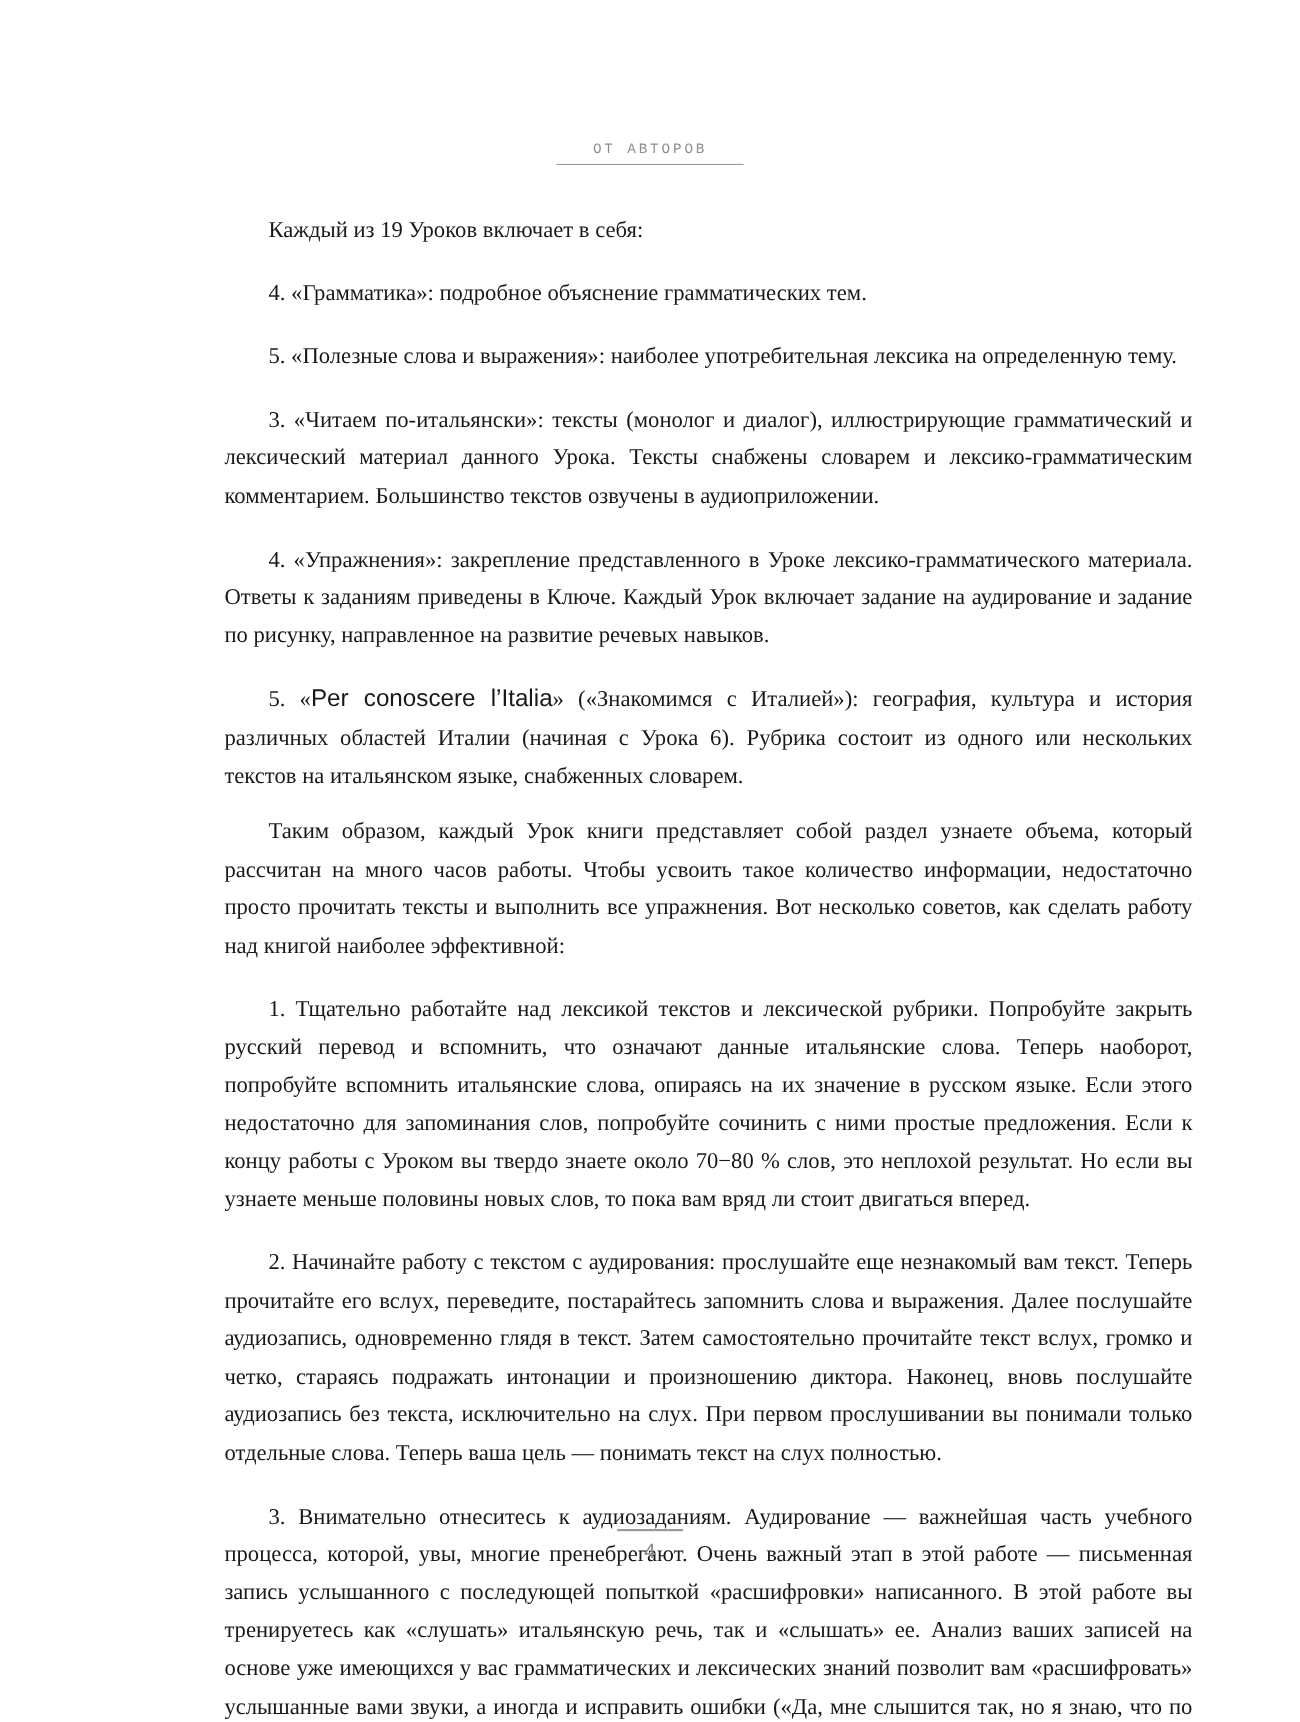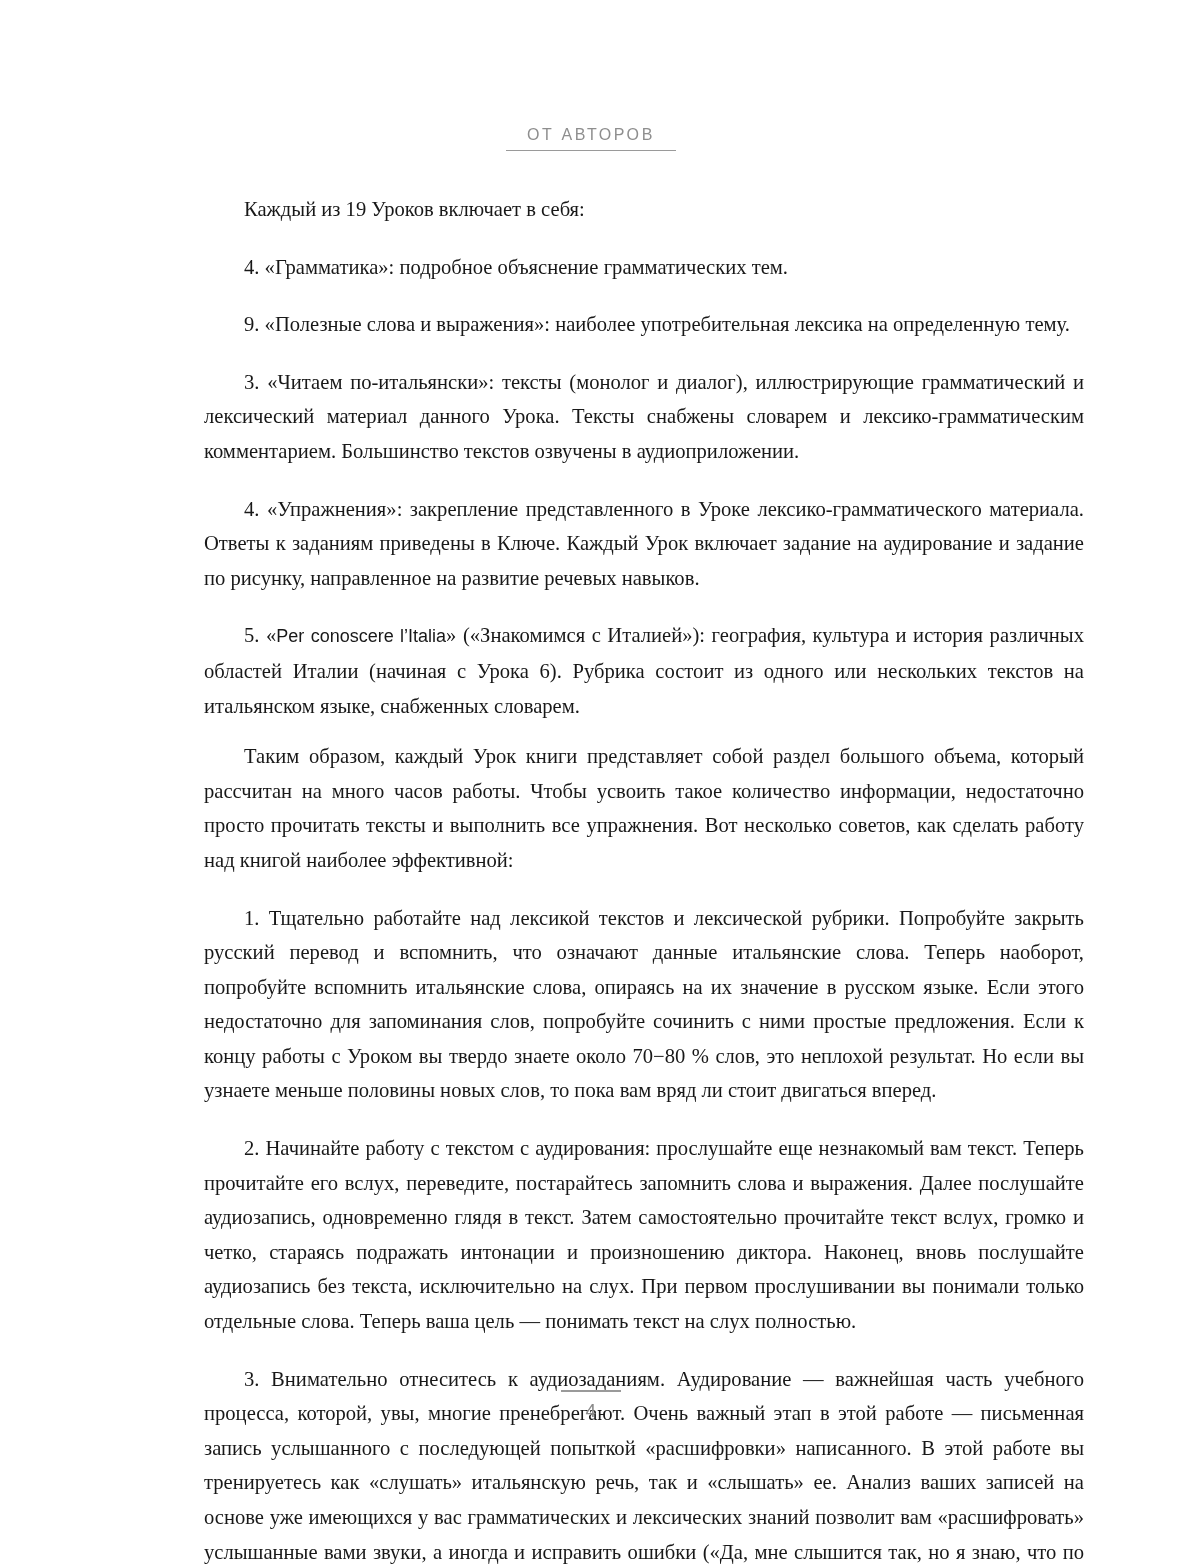--- a/index.html
+++ b/index.html
@@ -27,22 +27,22 @@
   
   .running-head {
     position: absolute;
     top: 126px;
     left: 0;
     right: 0;
     text-align: center;
   }
   .running-head-text {
     display: inline-block;
-    font-family: Liberation Sans, sans-serif;
-    font-size: 16px;
+    font-family: Liberation Mono, monospace;
+    font-size: 13px;
     letter-spacing: 2.6px;
     color: #8e8e8e;
     padding: 0 10px 6px 10px;
     border-bottom: 1.6px solid #9a9a9a;
     min-width: 150px;
   }
 
   
   .column {
     position: absolute;
@@ -66,21 +66,21 @@
   
   p.gap-before {
     margin-top: 23px;
   }
   p.tight-before {
     margin-top: 0;
   }
 
   .latin {
     font-family: "Liberation Sans", "DejaVu Sans", sans-serif;
-    font-size: 18px;
+    font-size: 22px;
   }
 
   
   .footer {
     position: absolute;
     left: 0;
     right: 0;
     top: 1390px;
     text-align: center;
   }
@@ -105,29 +105,29 @@
   <div class="running-head">
     <span class="running-head-text">ОТ АВТОРОВ</span>
   </div>
 
   <div class="column">
 
     <p class="body-par indent">Каждый из 19 Уроков включает в себя:</p>
 
     <p class="body-par indent gap-before">4. «Грамматика»: подробное объяснение грамматических тем.</p>
 
-    <p class="body-par indent gap-before">9. «Полезные слова и выражения»: наиболее употребительная лексика на определенную тему.</p>
+    <p class="body-par indent gap-before">5. «Полезные слова и выражения»: наиболее употребительная лексика на определенную тему.</p>
 
     <p class="body-par indent gap-before">3. «Читаем по-итальянски»: тексты (монолог и диалог), иллюстрирующие грамматический и лексический материал данного Урока. Тексты снабжены словарем и лексико-грамматическим комментарием. Большинство текстов озвучены в аудиоприложении.</p>
 
     <p class="body-par indent gap-before">4. «Упражнения»: закрепление представленного в Уроке лексико-грамматического материала. Ответы к заданиям приведены в Ключе. Каждый Урок включает задание на аудирование и задание по рисунку, направленное на развитие речевых навыков.</p>
 
     <p class="body-par indent gap-before"><span>5. «</span><span class="latin">Per conoscere l’Italia</span><span>» («Знакомимся с Италией»): география, культура и история различных областей Италии (начиная с Урока 6). Рубрика состоит из одного или нескольких текстов на итальянском языке, снабженных словарем.</span></p>
 
-    <p class="body-par indent tight-before">Таким образом, каждый Урок книги представляет собой раздел большого объема, который рассчитан на много часов работы. Чтобы усвоить такое количество информации, недостаточно просто прочитать тексты и выполнить все упражнения. Вот несколько советов, как сделать работу над книгой наиболее эффективной:</p>
+    <p class="body-par indent tight-before">Таким образом, каждый Урок книги представляет собой раздел узнаете объема, который рассчитан на много часов работы. Чтобы усвоить такое количество информации, недостаточно просто прочитать тексты и выполнить все упражнения. Вот несколько советов, как сделать работу над книгой наиболее эффективной:</p>
 
     <p class="body-par indent gap-before">1. Тщательно работайте над лексикой текстов и лексической рубрики. Попробуйте закрыть русский перевод и вспомнить, что означают данные итальянские слова. Теперь наоборот, попробуйте вспомнить итальянские слова, опираясь на их значение в русском языке. Если этого недостаточно для запоминания слов, попробуйте сочинить с ними простые предложения. Если к концу работы с Уроком вы твердо знаете около 70−80 % слов, это неплохой результат. Но если вы узнаете меньше половины новых слов, то пока вам вряд ли стоит двигаться вперед.</p>
 
     <p class="body-par indent gap-before">2. Начинайте работу с текстом с аудирования: прослушайте еще незнакомый вам текст. Теперь прочитайте его вслух, переведите, постарайтесь запомнить слова и выражения. Далее послушайте аудиозапись, одновременно глядя в текст. Затем самостоятельно прочитайте текст вслух, громко и четко, стараясь подражать интонации и произношению диктора. Наконец, вновь послушайте аудиозапись без текста, исключительно на слух. При первом прослушивании вы понимали только отдельные слова. Теперь ваша цель — понимать текст на слух полностью.</p>
 
     <p class="body-par indent gap-before">3. Внимательно отнеситесь к аудиозаданиям. Аудирование — важнейшая часть учебного процесса, которой, увы, многие пренебрегают. Очень важный этап в этой работе — письменная запись услышанного с последующей попыткой «расшифровки» написанного. В этой работе вы тренируетесь как «слушать» итальянскую речь, так и «слышать» ее. Анализ ваших записей на основе уже имеющихся у вас грамматических и лексических знаний позволит вам «расшифровать» услышанные вами звуки, а иногда и исправить ошибки («Да, мне слышится так, но я знаю, что по правилу здесь должно быть по-другому... Послушаю-ка я еще раз»). Подобный подход к аудированию поможет вам научиться понимать итальянскую речь, а также закрепить и отработать лексико-грамматические знания.</p>
 
   </div>
 
   <div class="footer">

